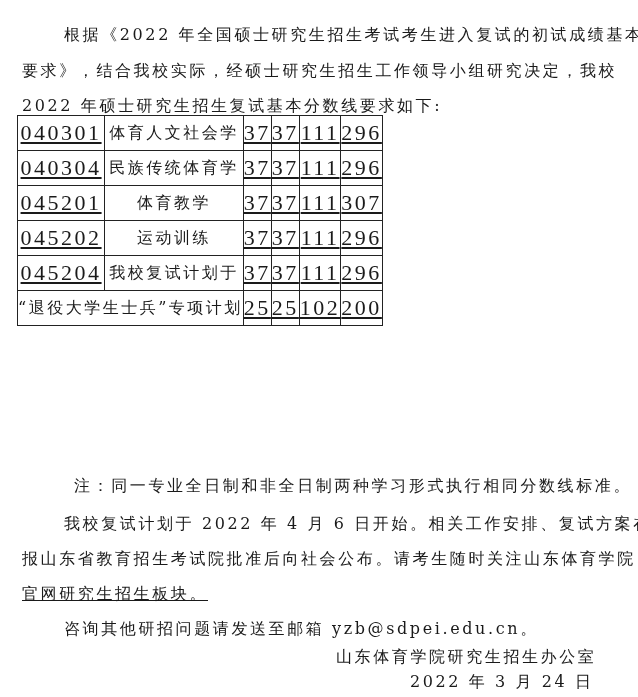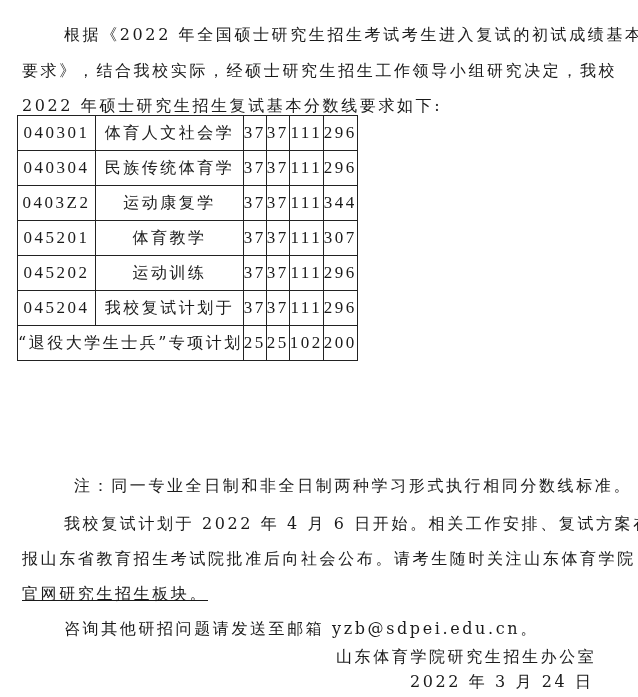--- a/index.html
+++ b/index.html
@@ -36,21 +36,21 @@
       height: 34px;
       padding: 0;
       letter-spacing: 2.5px;
     }
     .col-code { width: 94px; }
     .col-name { width: 165px; }
     .col-en { width: 84px; }
     .col-po { width: 84px; }
     .col-pro { width: 82px; }
     .col-total { width: 84px; }
-    .num { font-family: "Liberation Serif", "DejaVu Serif", serif; font-size: 17px; letter-spacing: 1.5px; }
+    .num { font-family: "Liberation Serif", "DejaVu Serif", serif; font-size: 22px; letter-spacing: 1.5px; text-decoration: underline; }
   </style>
 </head>
 <body>
 
 <div>
   <div class="line" style="left:64px; top:25px;">根据《2022 年全国硕士研究生招生考试考生进入复试的初试成绩基本</div>
   <div class="line" style="left:22px; top:61px;">要求》，结合我校实际，经硕士研究生招生工作领导小组研究决定，我校</div>
   <div class="line" style="left:22px; top:96px;">2022 年硕士研究生招生复试基本分数线要求如下:</div>
 </div>
 
@@ -64,28 +64,20 @@
     <td class="num">111</td>
     <td class="num">296</td>
   </tr>
   <tr>
     <td class="num">040304</td>
     <td>民族传统体育学</td>
     <td class="num">37</td>
     <td class="num">37</td>
     <td class="num">111</td>
     <td class="num">296</td>
-  </tr>
-  <tr>
-    <td class="num">0403Z2</td>
-    <td>运动康复学</td>
-    <td class="num">37</td>
-    <td class="num">37</td>
-    <td class="num">111</td>
-    <td class="num">344</td>
   </tr>
   <tr>
     <td class="num">045201</td>
     <td>体育教学</td>
     <td class="num">37</td>
     <td class="num">37</td>
     <td class="num">111</td>
     <td class="num">307</td>
   </tr>
   <tr>

